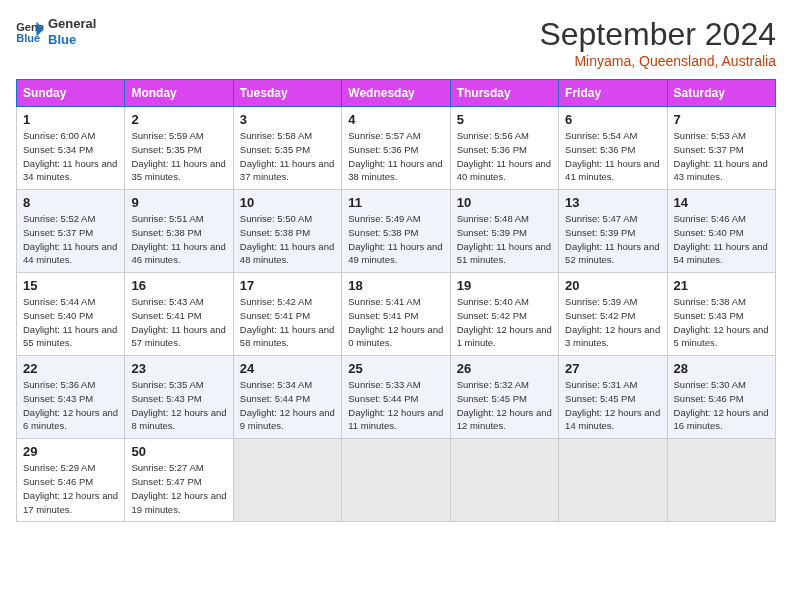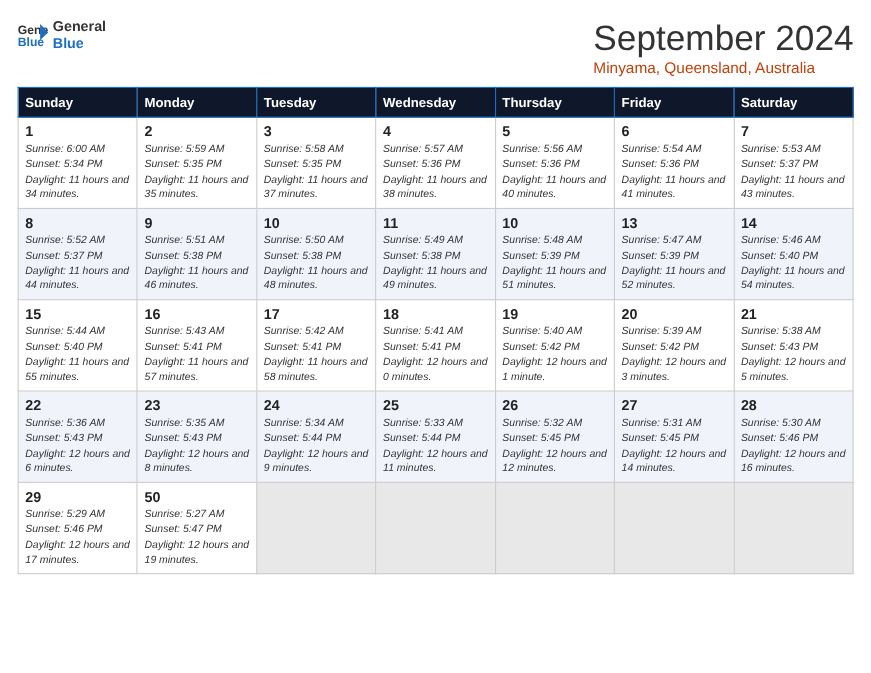--- a/index.html
+++ b/index.html
@@ -19,38 +19,38 @@
     .logo {
       display: flex;
       align-items: center;
       gap: 4px;
     }
     .logo-icon {
       width: 28px;
       height: 24px;
     }
     .title-block {
-      text-align: left;
+      text-align: right;
     }
     .month-title {
       font-size: 32px;
       font-weight: normal;
       color: #333;
     }
     .location {
       font-size: 14px;
       color: #c2410c;
     }
     table {
       width: 100%;
       border-collapse: collapse;
       font-size: 10.5px;
     }
     thead th {
-      background-color: #0f172a;
+      background-color: #d946ef;
       color: #fff;
       text-align: left;
       padding: 6px 6px;
       font-size: 12px;
       font-weight: bold;
       border: 1px solid #1a6fc4;
     }
     tbody td {
       border: 1px solid #ccc;
       vertical-align: top;
@@ -61,21 +61,20 @@
     .day-number {
       font-size: 13px;
       font-weight: bold;
       color: #222;
       margin-bottom: 2px;
     }
     .day-info {
       font-size: 9.5px;
       color: #333;
       line-height: 1.45;
-      font-style: italic;
     }
     .empty-cell {
       background: #f5f5f5;
     }
     tbody tr:nth-child(odd) td {
       background-color: #ffffff;
     }
     tbody tr:nth-child(even) td {
       background-color: #f0f4fa;
     }

